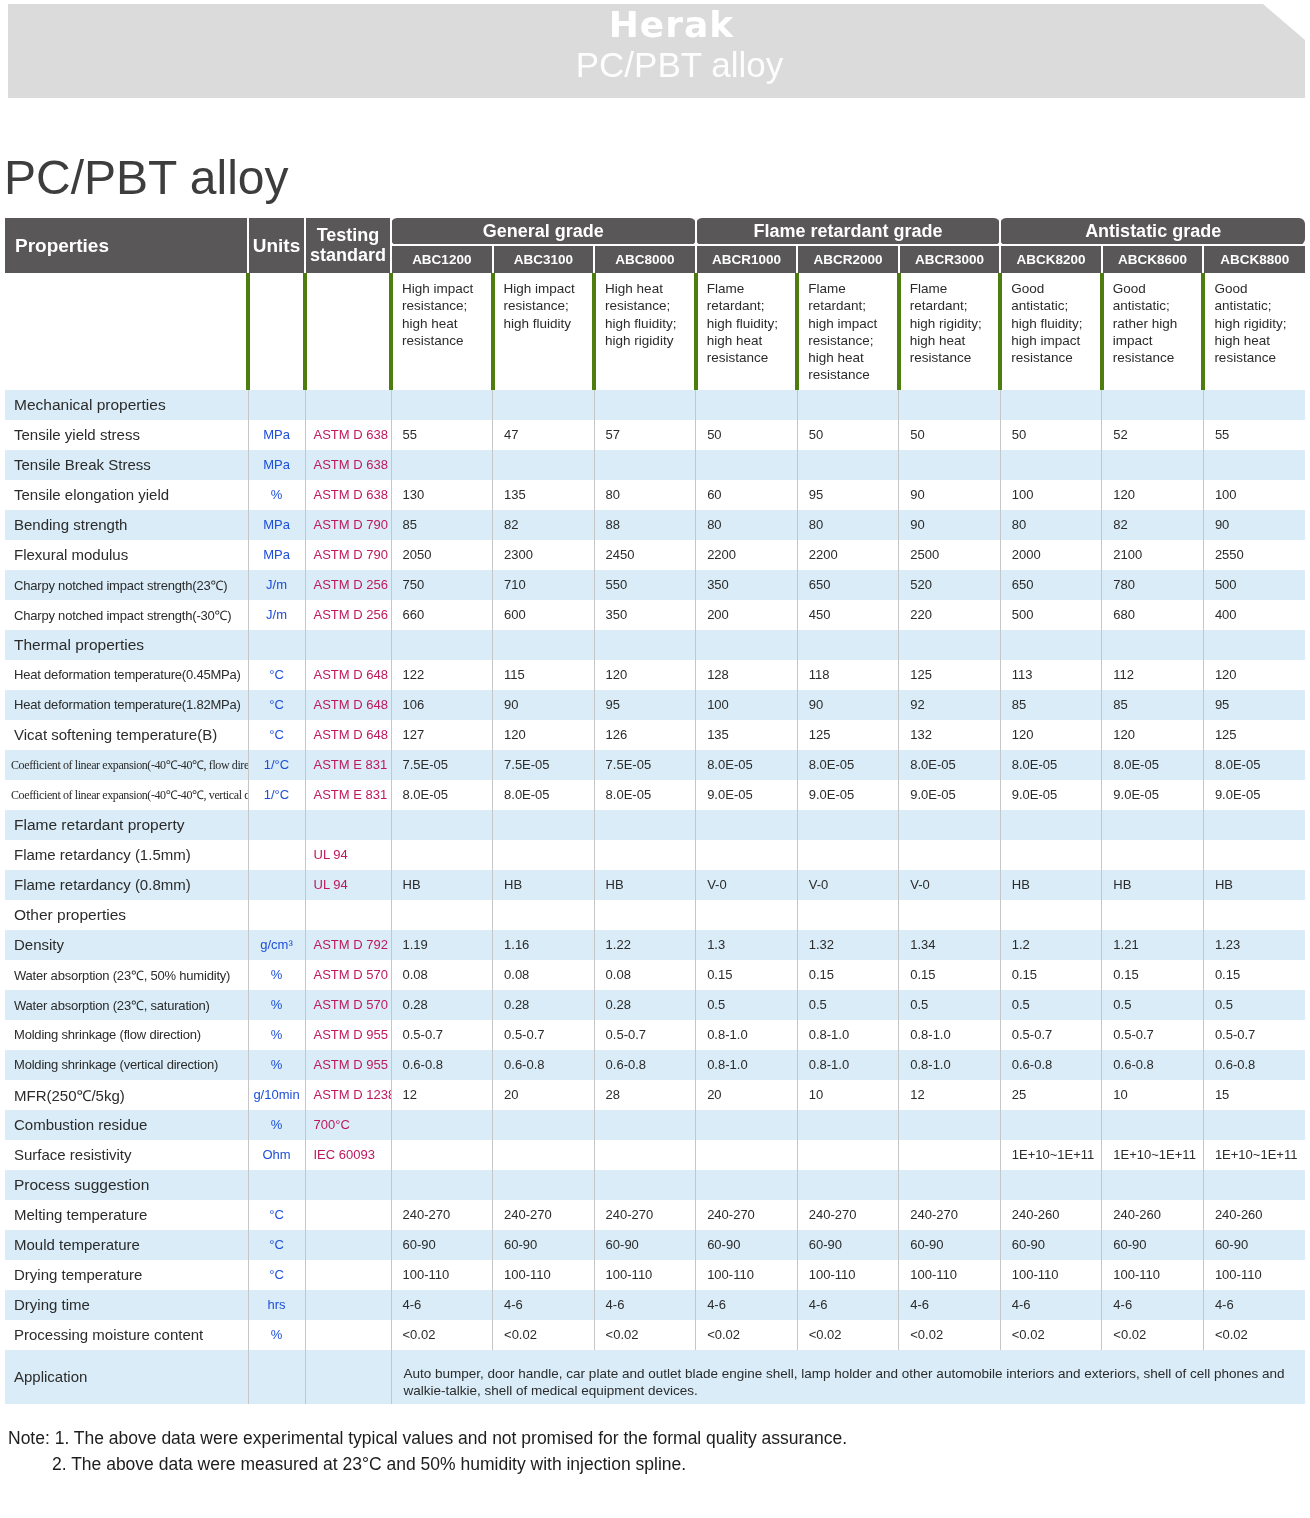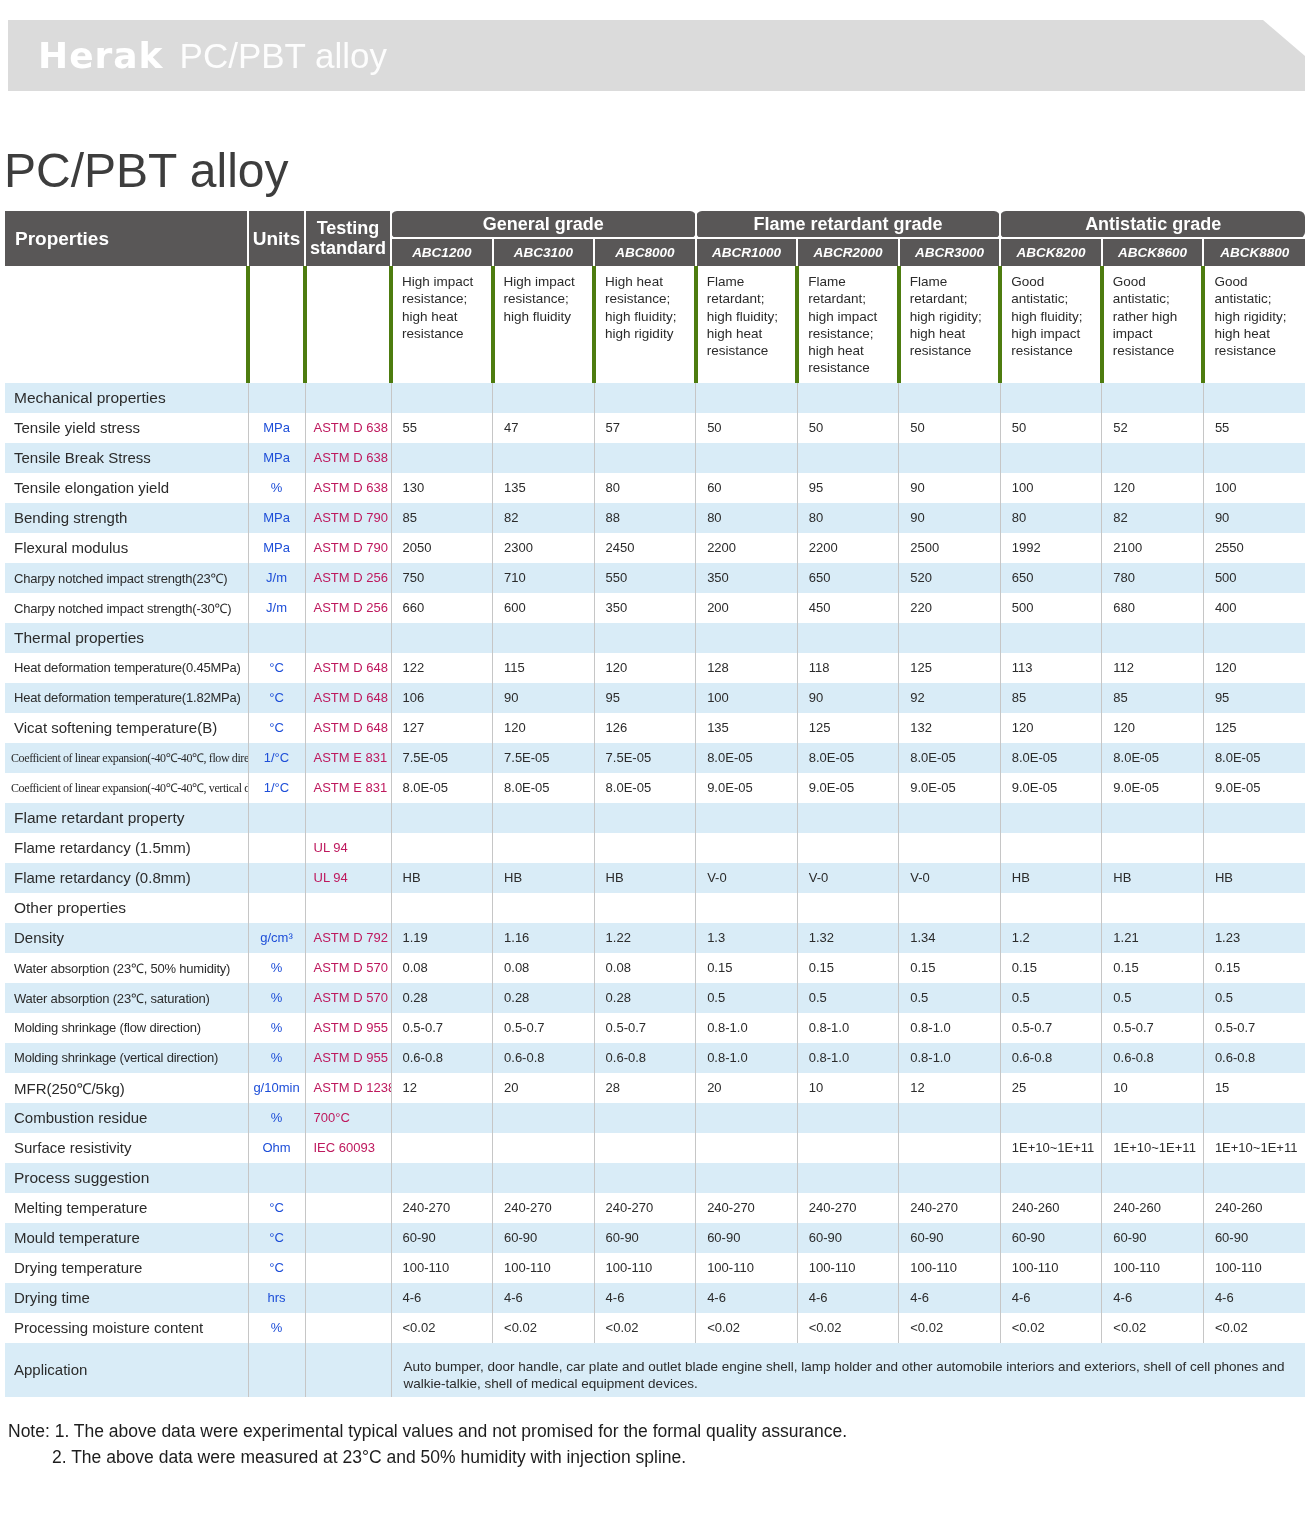--- a/index.html
+++ b/index.html
@@ -5,28 +5,29 @@
   * { box-sizing: border-box; margin: 0; padding: 0; }
   html, body { background: #ffffff; }
   body {
     width: 1310px;
     min-height: 1518px;
     font-family: "Liberation Sans", sans-serif;
     color: #2e2e2e;
   }
   
   .banner {
-    margin: 20px 5px 0 8px;
+    margin: 4px 5px 0 8px;
     width: 1297px;
-    height: 71px;
+    height: 94px;
     background: #dbdbdb;
     clip-path: polygon(0 0, calc(100% - 42px) 0, 100% 36px, 100% 100%, 0 100%);
     display: flex;
     align-items: center;
     padding-left: 30px;
+    flex-direction: column;
   }
   .logo {
     font-family: "DejaVu Sans", sans-serif;
     font-weight: bold;
     font-size: 36px;
     color: #ffffff;
     letter-spacing: 1px;
   }
   .banner-product {
     font-size: 35px;
@@ -58,21 +59,21 @@
     color: #ffffff;
     font-weight: bold;
     vertical-align: middle;
     overflow: hidden;
   }
   .th-props { text-align: left; padding-left: 10px; font-size: 19px; }
   .th-units { font-size: 19px; }
   .th-std   { font-size: 18px; line-height: 1.1; padding: 0 2px; border-left: 2px solid #fff; }
   .th-units { border-left: 2px solid #fff; }
   .grade-th { font-size: 18px; height: 27px; border-left: 2px solid #fff; border-bottom: 2px solid #fff; border-radius: 6px; }
-  .model-th { font-size: 13.5px; height: 28px; border-left: 2px solid #fff; font-style: italic; }
+  .model-th { font-size: 13.5px; height: 28px; border-left: 2px solid #fff; }
 
   
   .desc-row td {
     background: #ffffff;
     vertical-align: top;
     height: 112px;
     border-left: 4px solid #4d7c0f;
     padding: 7px 6px 6px 9px;
     font-size: 13.5px;
     line-height: 1.28;
@@ -244,21 +245,21 @@
         <tr class="row-white kind-data">
           <td class="prop-cell size-lg">Flexural modulus</td>
           <td class="unit-cell">MPa</td>
           <td class="std-cell">ASTM D 790</td>
           <td class="val-cell">2050</td>
           <td class="val-cell">2300</td>
           <td class="val-cell">2450</td>
           <td class="val-cell">2200</td>
           <td class="val-cell">2200</td>
           <td class="val-cell">2500</td>
-          <td class="val-cell">1992</td>
+          <td class="val-cell">2000</td>
           <td class="val-cell">2100</td>
           <td class="val-cell">2550</td>
         </tr>
         <tr class="row-blue kind-data">
           <td class="prop-cell size-md">Charpy notched impact strength(23℃)</td>
           <td class="unit-cell">J/m</td>
           <td class="std-cell">ASTM D 256</td>
           <td class="val-cell">750</td>
           <td class="val-cell">710</td>
           <td class="val-cell">550</td>

